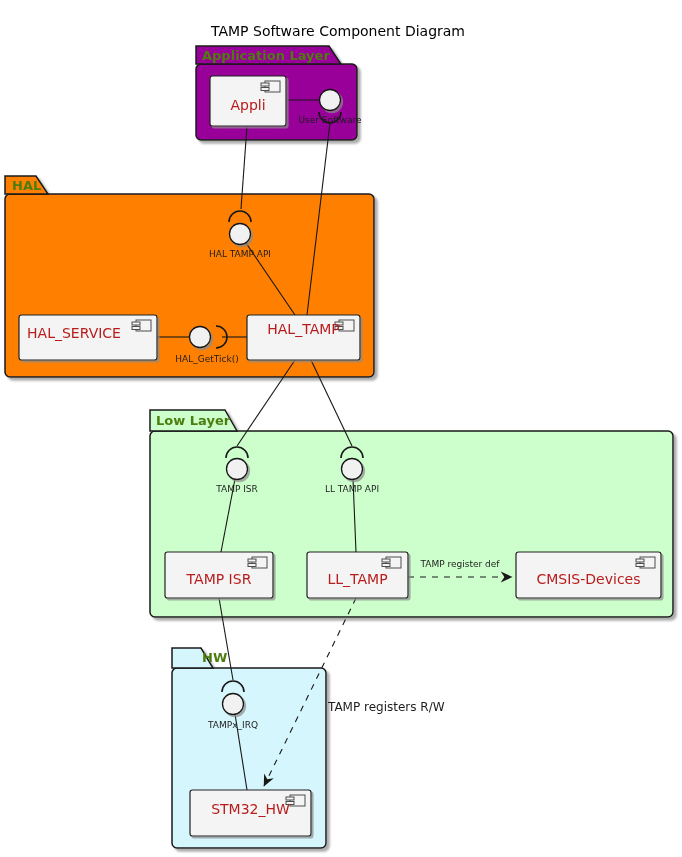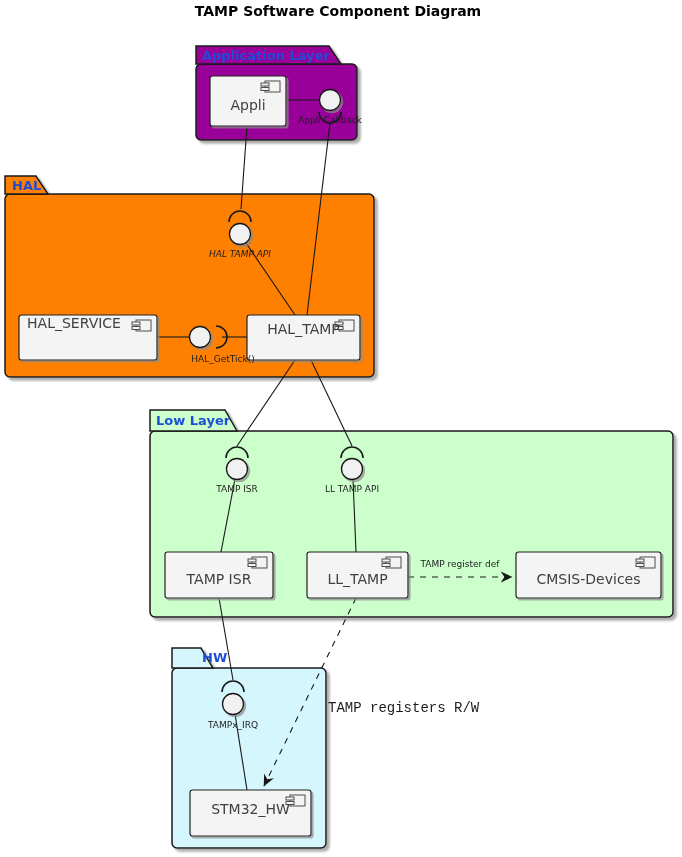--- a/index.html
+++ b/index.html
@@ -2,30 +2,30 @@
 <html><head>
 <meta charset="utf-8">
 <style>
   html,body{margin:0;padding:0;background:#ffffff;}
   .canvas{
     position:relative;width:682px;height:857px;background:#ffffff;
     font-family:"DejaVu Sans", sans-serif;overflow:hidden;
   }
   .abs{position:absolute;}
   .title{
-    left:0;top:3px;width:676px;text-align:center;
-    font-size:14px;font-weight:bold;color:#000;
+    left:0;top:23px;width:676px;text-align:center;
+    font-size:14px;font-weight:normal;color:#000;
   }
-  .lbl-pkg{font-size:13px;font-weight:bold;color:#1d4ed8;white-space:nowrap;line-height:17px;}
+  .lbl-pkg{font-size:13px;font-weight:bold;color:#4d7c0f;white-space:nowrap;line-height:17px;}
   .lbl-comp{
-    font-size:14px;color:#404040;display:flex;align-items:center;justify-content:center;
+    font-size:14px;color:#b91c1c;display:flex;align-items:center;justify-content:center;
     box-sizing:border-box;padding-top:7px;white-space:nowrap;
   }
   .lbl-if{font-size:9px;color:#1d1d1d;text-align:center;white-space:nowrap;}
-  .lbl-dep{font-size:14px;color:#1d1d1d;white-space:nowrap;font-family:Liberation Mono, monospace;}
+  .lbl-dep{font-size:12px;color:#1d1d1d;white-space:nowrap;}
   svg{position:absolute;left:0;top:0;}
 </style>
 </head>
 <body>
 
 <div class="canvas">
 
   <svg width="682" height="857" viewBox="0 0 682 857">
     <defs>
       <filter id="shadow" x="-20%" y="-20%" width="150%" height="150%">
@@ -162,30 +162,30 @@
   </svg>
 
   <div class="abs title">TAMP Software Component Diagram</div>
 
   <div class="abs lbl-pkg" style="left:202px;top:47px;">Application Layer</div>
   <div class="abs lbl-pkg" style="left:12px;top:177px;text-align:center;">HAL</div>
   <div class="abs lbl-pkg" style="left:156px;top:412px;">Low Layer</div>
   <div class="abs lbl-pkg" style="left:178px;top:649px;margin-left:24px;">HW</div>
 
   <div class="abs lbl-comp" style="left:210px;top:76px;width:76px;height:50px;">Appli</div>
-  <div class="abs lbl-comp" style="left:19px;top:297px;width:110px;height:45px;">HAL_SERVICE</div>
+  <div class="abs lbl-comp" style="left:19px;top:307px;width:110px;height:45px;">HAL_SERVICE</div>
   <div class="abs lbl-comp" style="left:247px;top:303px;width:113px;height:45px;">HAL_TAMP</div>
   <div class="abs lbl-comp" style="left:165px;top:552px;width:108px;height:46px;">TAMP ISR</div>
   <div class="abs lbl-comp" style="left:307px;top:552px;width:101px;height:46px;">LL_TAMP</div>
   <div class="abs lbl-comp" style="left:516px;top:552px;width:145px;height:46px;border-radius:14px;">CMSIS-Devices</div>
   <div class="abs lbl-comp" style="left:190px;top:790px;width:121px;height:30px;">STM32_HW</div>
 
-  <div class="abs lbl-if" style="left:280px;top:115px;width:100px;">Appli Callback</div>
-  <div class="abs lbl-if" style="left:190px;top:249px;width:100px;font-style:italic;">HAL TAMP API</div>
-  <div class="abs lbl-if" style="left:168px;top:354px;width:110px;">HAL_GetTick()</div>
+  <div class="abs lbl-if" style="left:280px;top:115px;width:100px;">User Software</div>
+  <div class="abs lbl-if" style="left:190px;top:249px;width:100px;">HAL TAMP API</div>
+  <div class="abs lbl-if" style="left:152px;top:354px;width:110px;">HAL_GetTick()</div>
   <div class="abs lbl-if" style="left:187px;top:484px;width:100px;">TAMP ISR</div>
   <div class="abs lbl-if" style="left:302px;top:484px;width:100px;">LL TAMP API</div>
   <div class="abs lbl-if" style="left:183px;top:720px;width:100px;">TAMPx_IRQ</div>
 
   <div class="abs lbl-if" style="left:410px;top:559px;width:100px;text-align:center;">TAMP register def</div>
   <div class="abs lbl-dep" style="left:328px;top:700px;">TAMP registers R/W</div>
 
 </div>
 
 </body></html>

